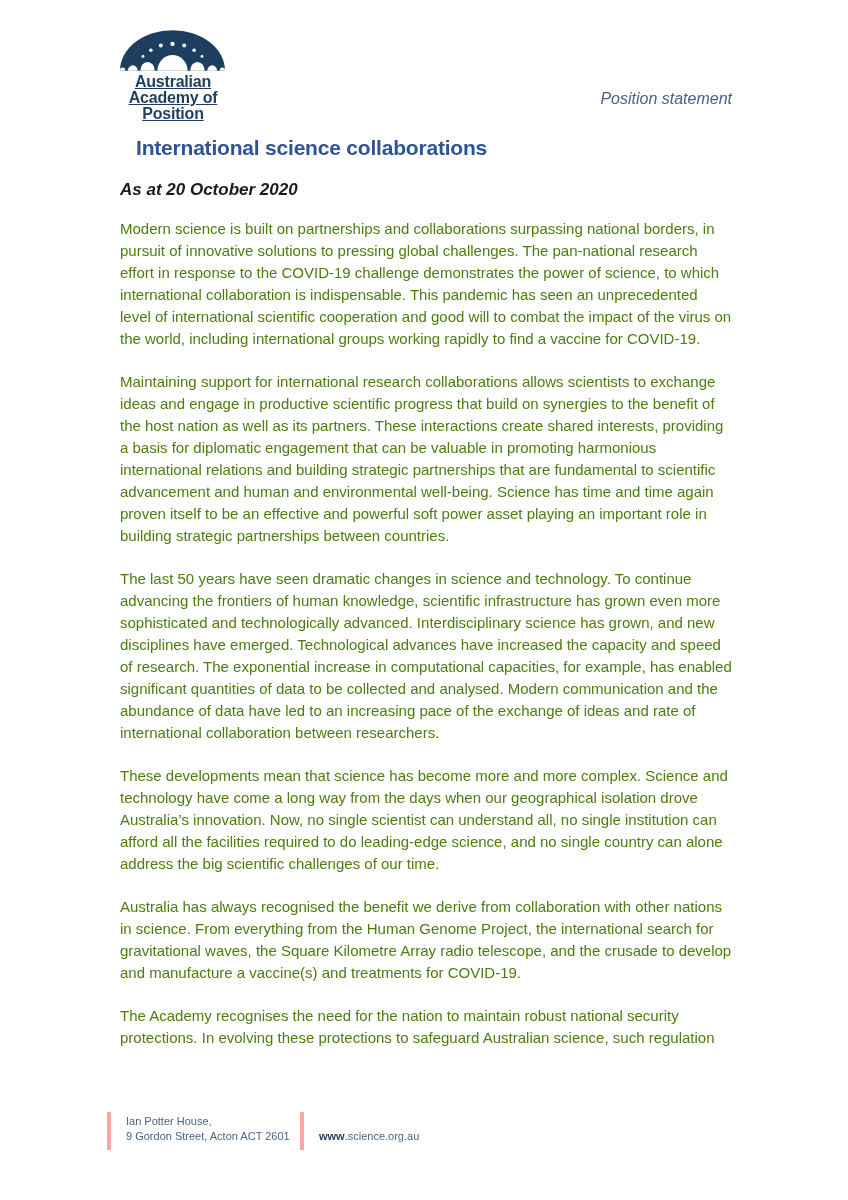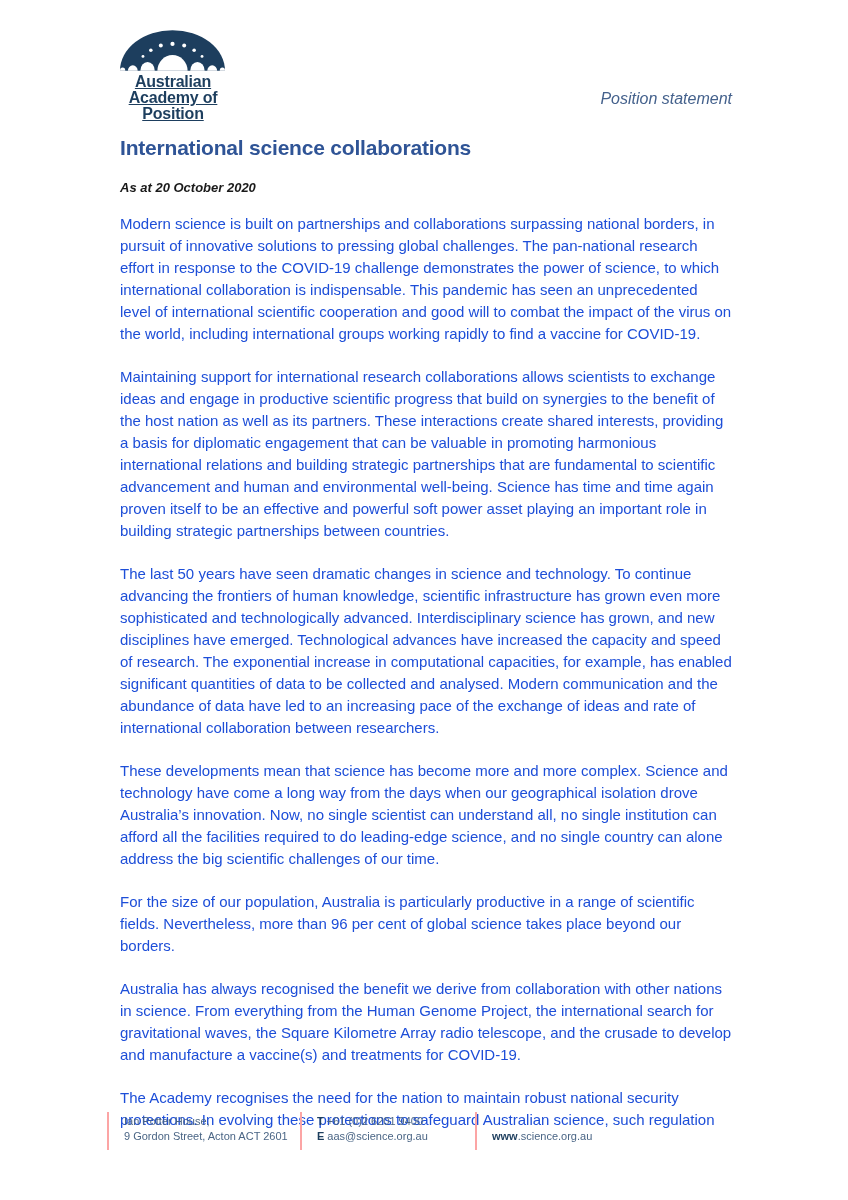--- a/index.html
+++ b/index.html
@@ -44,50 +44,51 @@
     color: #44618c;
   }
 
   
   .title {
     margin-top: 14px;
     font-size: 21px;
     font-weight: 700;
     color: #2f5496;
     letter-spacing: -0.2px;
+    margin-left: 16px;
   }
   .date-line {
     margin-top: 20px;
     margin-bottom: 18px;
-    font-size: 13px;
+    font-size: 17px;
     font-weight: 700;
     font-style: italic;
     color: #1a1a1a;
   }
 
   
   .content p {
     margin: 0 0 21px 0;
     font-size: 15px;
     line-height: 22px;
-    color: #1d4ed8;
+    color: #4d7c0f;
   }
 
   
   .footer {
     position: absolute;
     left: 107px;
     top: 1112px;
     display: flex;
     font-size: 11px;
     line-height: 15px;
     color: #4a6585;
   }
   .fcol {
-    border-left: 2px solid #fca5a5;
+    border-left: 4px solid #fca5a5;
     padding: 2px 0 6px 15px;
   }
   .fcol1 { width: 193px; }
   .fcol2 { width: 197px; }
   .fcol3 { width: 175px; }
   .fcol4 { width: 120px; }
   .fcol b, .fcol .flabel {
     font-weight: 700;
     color: #1d3e5e;
     margin-right: 3px;
@@ -130,31 +131,26 @@
 
     <div class="doc-type">Position statement</div>
 
     <h1 class="title">International science collaborations</h1>
     <div class="date-line">As at 20 October 2020</div>
 
     <p>Modern science is built on partnerships and collaborations surpassing national borders, in pursuit of innovative solutions to pressing global challenges. The pan-national research effort in response to the COVID-19 challenge demonstrates the power of science, to which international collaboration is indispensable. This pandemic has seen an unprecedented level of international scientific cooperation and good will to combat the impact of the virus on the world, including international groups working rapidly to find a vaccine for COVID-19.</p>
     <p>Maintaining support for international research collaborations allows scientists to exchange ideas and engage in productive scientific progress that build on synergies to the benefit of the host nation as well as its partners. These interactions create shared interests, providing a basis for diplomatic engagement that can be valuable in promoting harmonious international relations and building strategic partnerships that are fundamental to scientific advancement and human and environmental well-being. Science has time and time again proven itself to be an effective and powerful soft power asset playing an important role in building strategic partnerships between countries.</p>
     <p>The last 50 years have seen dramatic changes in science and technology. To continue advancing the frontiers of human knowledge, scientific infrastructure has grown even more sophisticated and technologically advanced. Interdisciplinary science has grown, and new disciplines have emerged. Technological advances have increased the capacity and speed of research. The exponential increase in computational capacities, for example, has enabled significant quantities of data to be collected and analysed. Modern communication and the abundance of data have led to an increasing pace of the exchange of ideas and rate of international collaboration between researchers.</p>
     <p>These developments mean that science has become more and more complex. Science and technology have come a long way from the days when our geographical isolation drove Australia’s innovation. Now, no single scientist can understand all, no single institution can afford all the facilities required to do leading-edge science, and no single country can alone address the big scientific challenges of our time.</p>
-    <p>For the size of our population, Australia is particularly productive in a range of scientific fields. Nevertheless, more than 96 per cent of global science takes place beyond our borders.</p>
     <p>Australia has always recognised the benefit we derive from collaboration with other nations in science. From everything from the Human Genome Project, the international search for gravitational waves, the Square Kilometre Array radio telescope, and the crusade to develop and manufacture a vaccine(s) and treatments for COVID-19.</p>
     <p>The Academy recognises the need for the nation to maintain robust national security protections. In evolving these protections to safeguard Australian science, such regulation</p>
   </div>
 
   <div class="footer">
     <div class="fcol fcol1">
       <div class="fline">Ian Potter House,</div>
       <div class="fline">9 Gordon Street, Acton ACT 2601</div>
     </div>
-    <div class="fcol fcol3">
-      <div class="fline"><b class="flabel">T</b><span>+61 (0)2 6201 9400</span></div>
-      <div class="fline"><b class="flabel">E</b><span>aas@science.org.au</span></div>
-    </div>
     <div class="fcol fcol4">
       <div class="fline"><b>www</b><span>.science.org.au</span></div>
     </div>
   </div>
 </div>
 
 </body></html>

